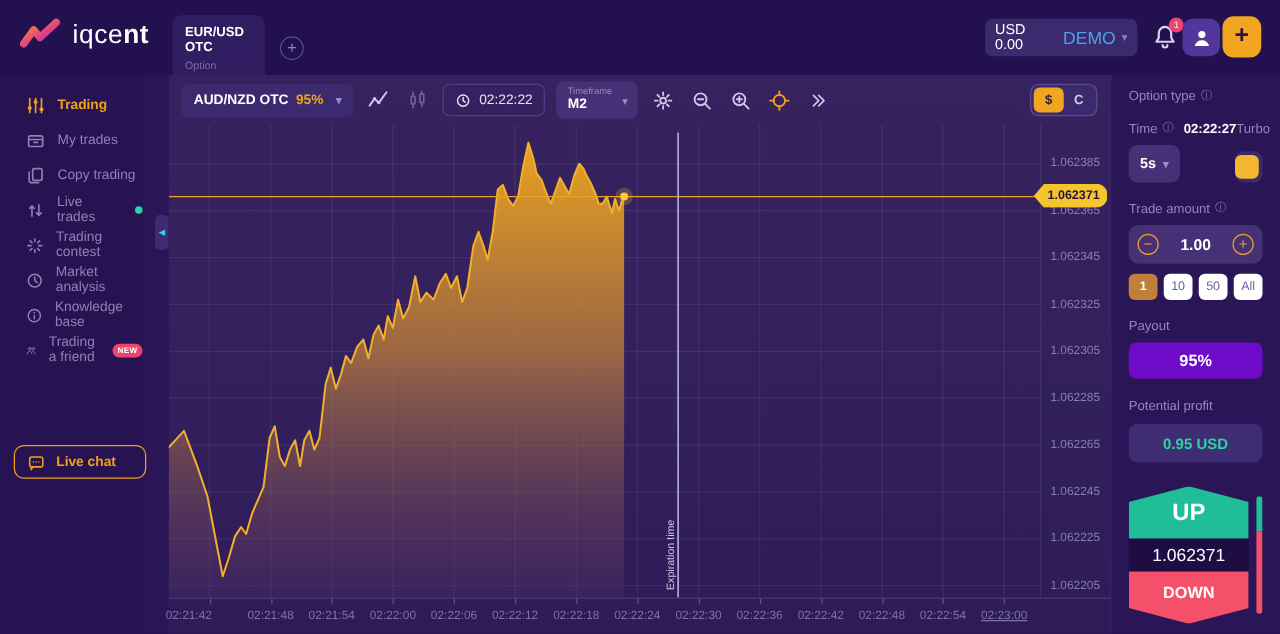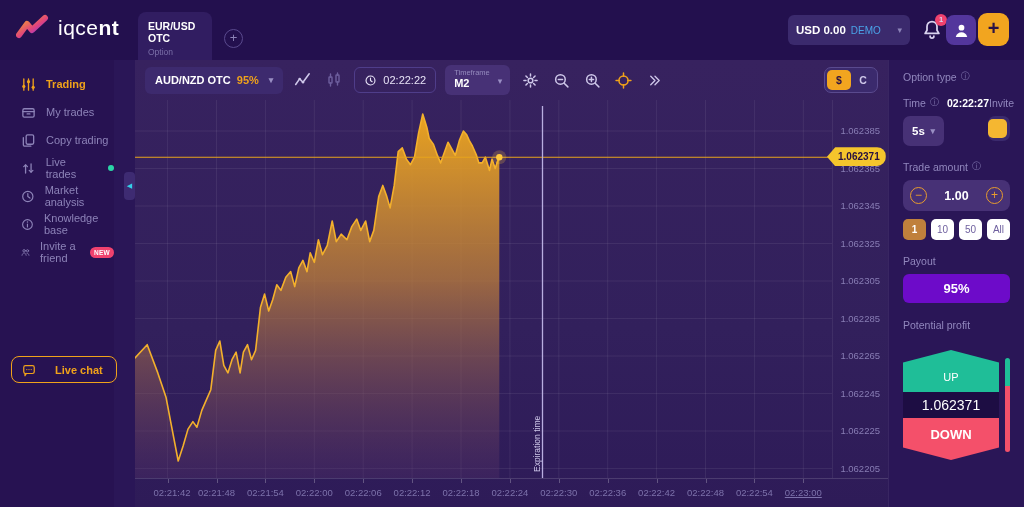--- a/index.html
+++ b/index.html
@@ -19,42 +19,42 @@
   .logo-text { font-size:21px; letter-spacing:.5px; color:#fff; font-weight:300; }
   .logo-text b { font-weight:800; }
   .asset-tab { position:absolute; left:138px; top:12px; width:74px; height:48px; background:#311d61;
     border-radius:8px 8px 0 0; padding:8px 0 0 10px; }
   .asset-tab .t1 { font-size:10.5px; font-weight:bold; color:#fff; }
   .asset-tab .t2 { font-size:8.5px; color:#7a6fa8; margin-top:3px; }
   .add-tab { position:absolute; left:224px; top:29px; width:19px; height:19px; border:1px solid #5a4a8e;
     border-radius:50%; color:#8d83b8; font-size:13px; line-height:16px; text-align:center; }
   .account { position:absolute; left:788px; top:15px; width:122px; height:30px; background:#3b2a6d;
     border-radius:6px; display:flex; align-items:center; padding:0 8px; gap:5px; font-size:11.5px; }
-  .account .bal { font-weight:bold; }
-  .account .demo { color:#4aa3e8; font-size:10px; }
+  .account .bal { font-weight:normal; }
+  .account .demo { color:#4aa3e8; font-size:14px; }
   .account .caret { margin-left:auto; color:#8d83b8; font-size:9px; }
   .bell { position:absolute; left:922px; top:19px; width:20px; height:22px; color:#d9d3ef; }
   .bell-badge { position:absolute; right:-5px; top:-5px; min-width:12px; height:12px; background:#f0426e;
     border-radius:50%; font-size:7.5px; font-weight:bold; text-align:center; line-height:12px; padding:0 2px; }
   .user-btn { position:absolute; left:946px; top:15px; width:30px; height:30px; background:#53369c;
     border-radius:8px; color:#fff; display:flex; align-items:center; justify-content:center; }
   .deposit-btn { position:absolute; left:978px; top:13px; width:31px; height:33px; background:#f2a51f;
     border-radius:9px; color:#2c1345; font-size:20px; font-weight:bold; text-align:center; line-height:31px; }
 
   
   .sidebar { position:absolute; left:0; top:60px; width:114px; height:447px; background:#271252; padding-top:10px; }
   .side-item { display:flex; align-items:center; gap:10px; height:28px; padding-left:21px;
     color:#8d83b8; font-size:11px; cursor:pointer; }
   .side-item.active { color:#f0a21a; font-weight:bold; }
   .side-item .dot { width:6px; height:6px; border-radius:50%; background:#2bd4a7; }
   .side-item .badge { background:#f0426e; color:#fff; font-size:6.5px; font-weight:bold;
     padding:2px 4px; border-radius:7px; letter-spacing:.3px; }
   .livechat-btn { position:absolute; left:11px; top:296px; width:106px; height:27px; border:1px solid #f0a21a;
     border-radius:8px; color:#f0a21a; font-size:11px; font-weight:bold; display:flex; align-items:center;
-    gap:19px; padding-left:10px; cursor:pointer; }
+    gap:9px; padding-left:10px; cursor:pointer; }
   .collapse-handle { position:absolute; left:124px; top:172px; width:11px; height:28px; background:#3e2b72;
     border-radius:4px; display:flex; align-items:center; justify-content:center; }
   .collapse-handle span { color:#35d0e8; font-size:7px; }
 
   
   .chart-card { position:absolute; left:135px; top:60px; width:753px; height:447px;
     background:linear-gradient(180deg,#37225f 0%,#32205c 60%,#2e1b58 100%); }
   .toolbar { position:absolute; left:0; top:0; width:753px; height:40px; display:flex; align-items:center;
     padding:0 10px; gap:9px; }
   .pair-dd { height:27px; background:#3d2a6e; border-radius:6px; display:flex; align-items:center;
@@ -91,21 +91,21 @@
   
   .order-panel { position:absolute; left:888px; top:60px; width:136px; height:447px;
     border-left:1px solid rgba(255,255,255,.07); padding:10px 14px 0 14px; }
   .plabel { font-size:10.5px; color:#9187bd; display:flex; align-items:center; gap:4px; }
   .info-i { font-size:9px; color:#7d72ab; }
   .turbo-btn { margin-top:7px; height:30px; background:#472f7d; border-radius:8px; display:flex;
     align-items:center; justify-content:center; gap:6px; font-size:12px; font-weight:bold; cursor:pointer; }
   .time-row { margin-top:13px; display:flex; align-items:center; font-size:10.5px; }
   .time-row .tv { color:#fff; font-weight:bold; margin-left:8px; }
   .time-row .fx { margin-left:auto; color:#9187bd; }
-  .dur-row { margin-top:7px; display:flex; align-items:flex-start; justify-content:space-between;gap:44px; }
+  .dur-row { margin-top:7px; display:flex; align-items:flex-end; justify-content:space-between;gap:44px; }
   .dur-dd { width:62px; height:30px; background:#473176; border-radius:7px; display:flex; align-items:center;
     padding:0 9px; font-size:11.5px; font-weight:bold; }
   .dur-dd .caret { margin-left:auto; color:#9a8fc4; font-size:9px; }
   .toggle { width:42px; height:25px; background:#3b2a6d; border-radius:7px; position:relative; cursor:pointer; }
   .toggle .knob { position:absolute; right:3px; top:3px; width:19px; height:19px; background:#f5b731; border-radius:5px; }
   .amount-label { margin-top:14px; }
   .stepper { margin-top:7px; height:31px; background:#473176; border-radius:8px; display:flex;
     align-items:center; padding:0 7px; }
   .step-btn { width:17px; height:17px; border:1.4px solid #e89c2e; border-radius:50%; color:#e89c2e;
     font-size:12px; line-height:14px; text-align:center; cursor:pointer; }
@@ -117,21 +117,21 @@
   .payout-label { margin-top:15px; }
   .payout-box { margin-top:7px; height:29px; background:#6d0bc9; border-radius:6px; display:flex;
     align-items:center; justify-content:center; font-size:13px; font-weight:bold; }
   .profit-label { margin-top:16px; }
   .profit-box { margin-top:8px; height:31px; background:#3f2d73; border-radius:7px; display:flex;
     align-items:center; justify-content:center; font-size:12px; font-weight:bold; color:#2bd4a7; }
   .updown-wrap { margin-top:19px; display:flex; gap:6px; }
   .updown-col { flex:1; }
   .btn-up { height:42px; background:#1fbe98; clip-path:polygon(0 30%,50% 0,100% 30%,100% 100%,0 100%);
     display:flex; align-items:flex-end; justify-content:center; padding-bottom:9px;
-    font-size:11px; font-weight:normal; cursor:pointer; }
+    font-size:19px; font-weight:bold; cursor:pointer; }
   .strike { height:26px; background:#1d0d43; display:flex; align-items:center; justify-content:center;
     font-size:14px; }
   .btn-down { height:42px; background:#f4506a; clip-path:polygon(0 0,100% 0,100% 70%,50% 100%,0 70%);
     display:flex; align-items:flex-start; justify-content:center; padding-top:9px;
     font-size:13px; font-weight:bold; cursor:pointer; }
   .sentiment { width:5px; height:94px; margin-top:8px; border-radius:3px; overflow:hidden; display:flex;
     flex-direction:column; }
   .sentiment .s-up { background:#1fbe98; }
   .sentiment .s-down { background:#f4506a; flex:1; }
 </style>
@@ -216,41 +216,47 @@
           <path d="M5 13V4"></path>
           <path d="M3 6l2-2 2 2"></path>
           <path d="M11 3v9"></path>
           <path d="M9 10l2 2 2-2"></path>
         </svg>
         <span>Live trades</span>
         <span class="dot"></span>
       </div>
       <div class="side-item">
         <svg class="ico" width="15" height="15" viewBox="0 0 16 16">
+          <path d="M8 1.5v3M8 11.5v3M1.5 8h3M11.5 8h3M3.6 3.6l1.8 1.8M12.4 3.6l-1.8 1.8M3.6 12.4l1.8-1.8M12.4 12.4l-1.8-1.8"></path>
+        </svg>
+        <span>Trading contest</span>
+      </div>
+      <div class="side-item">
+        <svg class="ico" width="15" height="15" viewBox="0 0 16 16">
           <circle cx="8" cy="8" r="6"></circle>
           <path d="M8 4.5V8l2.5 1.8"></path>
         </svg>
         <span>Market analysis</span>
       </div>
       <div class="side-item">
         <svg class="ico" width="15" height="15" viewBox="0 0 16 16">
           <circle cx="8" cy="8" r="6"></circle>
           <path d="M8 7.5V11"></path>
           <circle cx="8" cy="5" r=".9" fill="currentColor" stroke="none"></circle>
         </svg>
         <span>Knowledge base</span>
       </div>
       <div class="side-item">
         <svg class="ico" width="15" height="15" viewBox="0 0 16 16">
           <circle cx="5.5" cy="5" r="2.2"></circle>
           <path d="M1.8 13c.4-2.6 1.9-4 3.7-4s3.3 1.4 3.7 4"></path>
           <circle cx="11.5" cy="5" r="2"></circle>
           <path d="M10.5 9.2c1.9.1 3.2 1.4 3.6 3.8"></path>
         </svg>
-        <span>Invite a friend</span>
+        <span>Trading a friend</span>
         <span class="badge">NEW</span>
       </div>
     </div>
   <div class="livechat-btn">
     <svg class="ico" width="14" height="14" viewBox="0 0 16 16">
       <rect x="2" y="3" width="12" height="9" rx="2"></rect>
         <path d="M5 12l-1.6 2.6V12"></path>
       <circle cx="5.5" cy="7.5" r=".7" fill="currentColor" stroke="none"></circle>
         <circle cx="8" cy="7.5" r=".7" fill="currentColor" stroke="none"></circle>
         <circle cx="10.5" cy="7.5" r=".7" fill="currentColor" stroke="none"></circle>
@@ -391,21 +397,21 @@
       <span class="ptick" style="top: 175px;">1.062305</span>
       <span class="ptick" style="top: 212.5px;">1.062285</span>
       <span class="ptick" style="top: 250px;">1.062265</span>
       <span class="ptick" style="top: 287.5px;">1.062245</span>
       <span class="ptick" style="top: 325px;">1.062225</span>
       <span class="ptick" style="top: 362.5px;">1.062205</span>
       <div class="price-pill" style="top: 47.25px;">1.062371</div>
     </div>
   <div class="time-axis" id="time-axis">
       <div class="tmark" style="left: 32.6px;"></div>
-      <span class="ttick" style="left: 37px;">02:21:42</span>
+      <span class="ttick" style="left: 16px;">02:21:42</span>
       <div class="tmark" style="left: 81.5px;"></div>
       <span class="ttick" style="left: 81.5px;">02:21:48</span>
       <div class="tmark" style="left: 130.4px;"></div>
       <span class="ttick" style="left: 130.4px;">02:21:54</span>
       <div class="tmark" style="left: 179.3px;"></div>
       <span class="ttick" style="left: 179.3px;">02:22:00</span>
       <div class="tmark" style="left: 228.2px;"></div>
       <span class="ttick" style="left: 228.2px;">02:22:06</span>
       <div class="tmark" style="left: 277.1px;"></div>
       <span class="ttick" style="left: 277.1px;">02:22:12</span>
@@ -433,21 +439,21 @@
     <span>Option type</span>
       <span class="info-i">ⓘ</span>
   </div>
 
   <div class="time-row">
     <span class="plabel">
         <span>Time</span>
         <span class="info-i">ⓘ</span>
       </span>
     <span class="tv">02:22:27</span>
-    <span class="fx">Invite</span>
+    <span class="fx">Turbo</span>
   </div>
   <div class="dur-row">
     <div class="dur-dd">
       <span>5s</span>
       <span class="caret">▾</span>
     </div>
     <div class="toggle">
         <div class="knob"></div>
       </div>
   </div>
@@ -469,20 +475,21 @@
     </div>
 
   <div class="plabel payout-label">
       <span>Payout</span>
     </div>
   <div class="payout-box">95%</div>
 
   <div class="plabel profit-label">
       <span>Potential profit</span>
     </div>
+  <div class="profit-box">0.95 USD</div>
 
   <div class="updown-wrap">
     <div class="updown-col">
       <div class="btn-up">UP</div>
       <div class="strike">1.062371</div>
       <div class="btn-down">DOWN</div>
     </div>
     <div class="sentiment">
       <div class="s-up" id="sent-up" style="height: 30%;"></div>
       <div class="s-down"></div>

